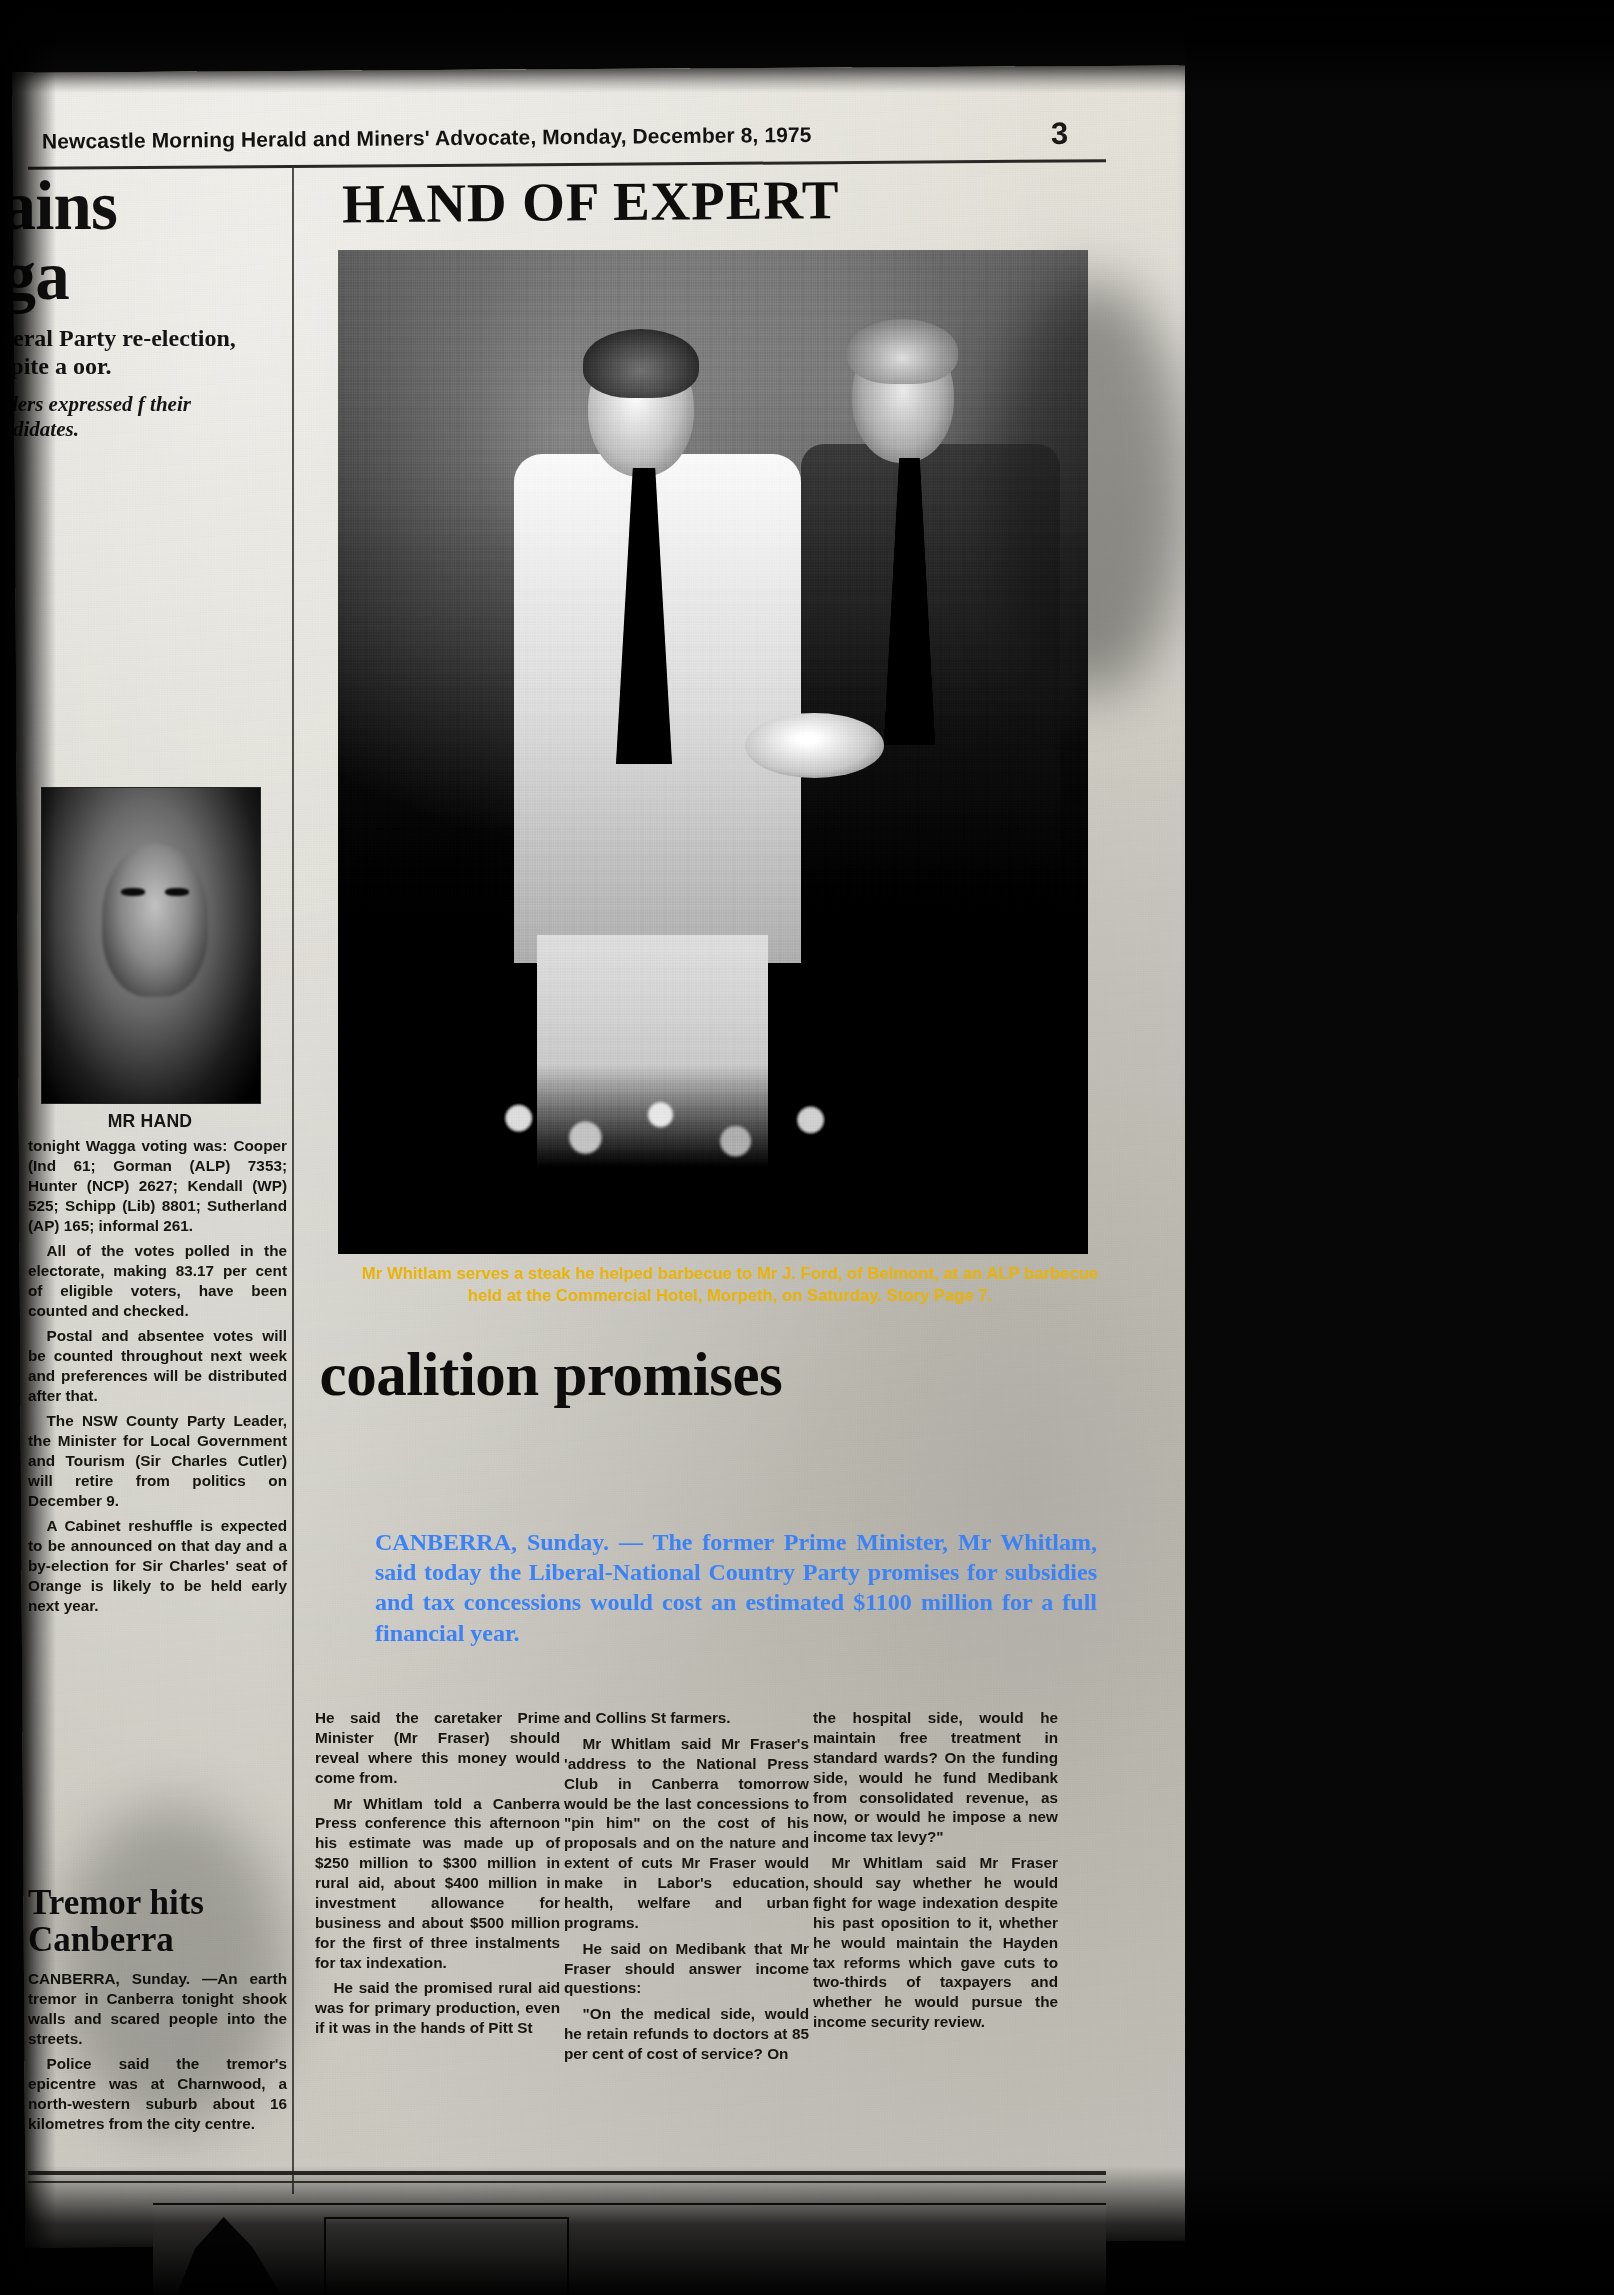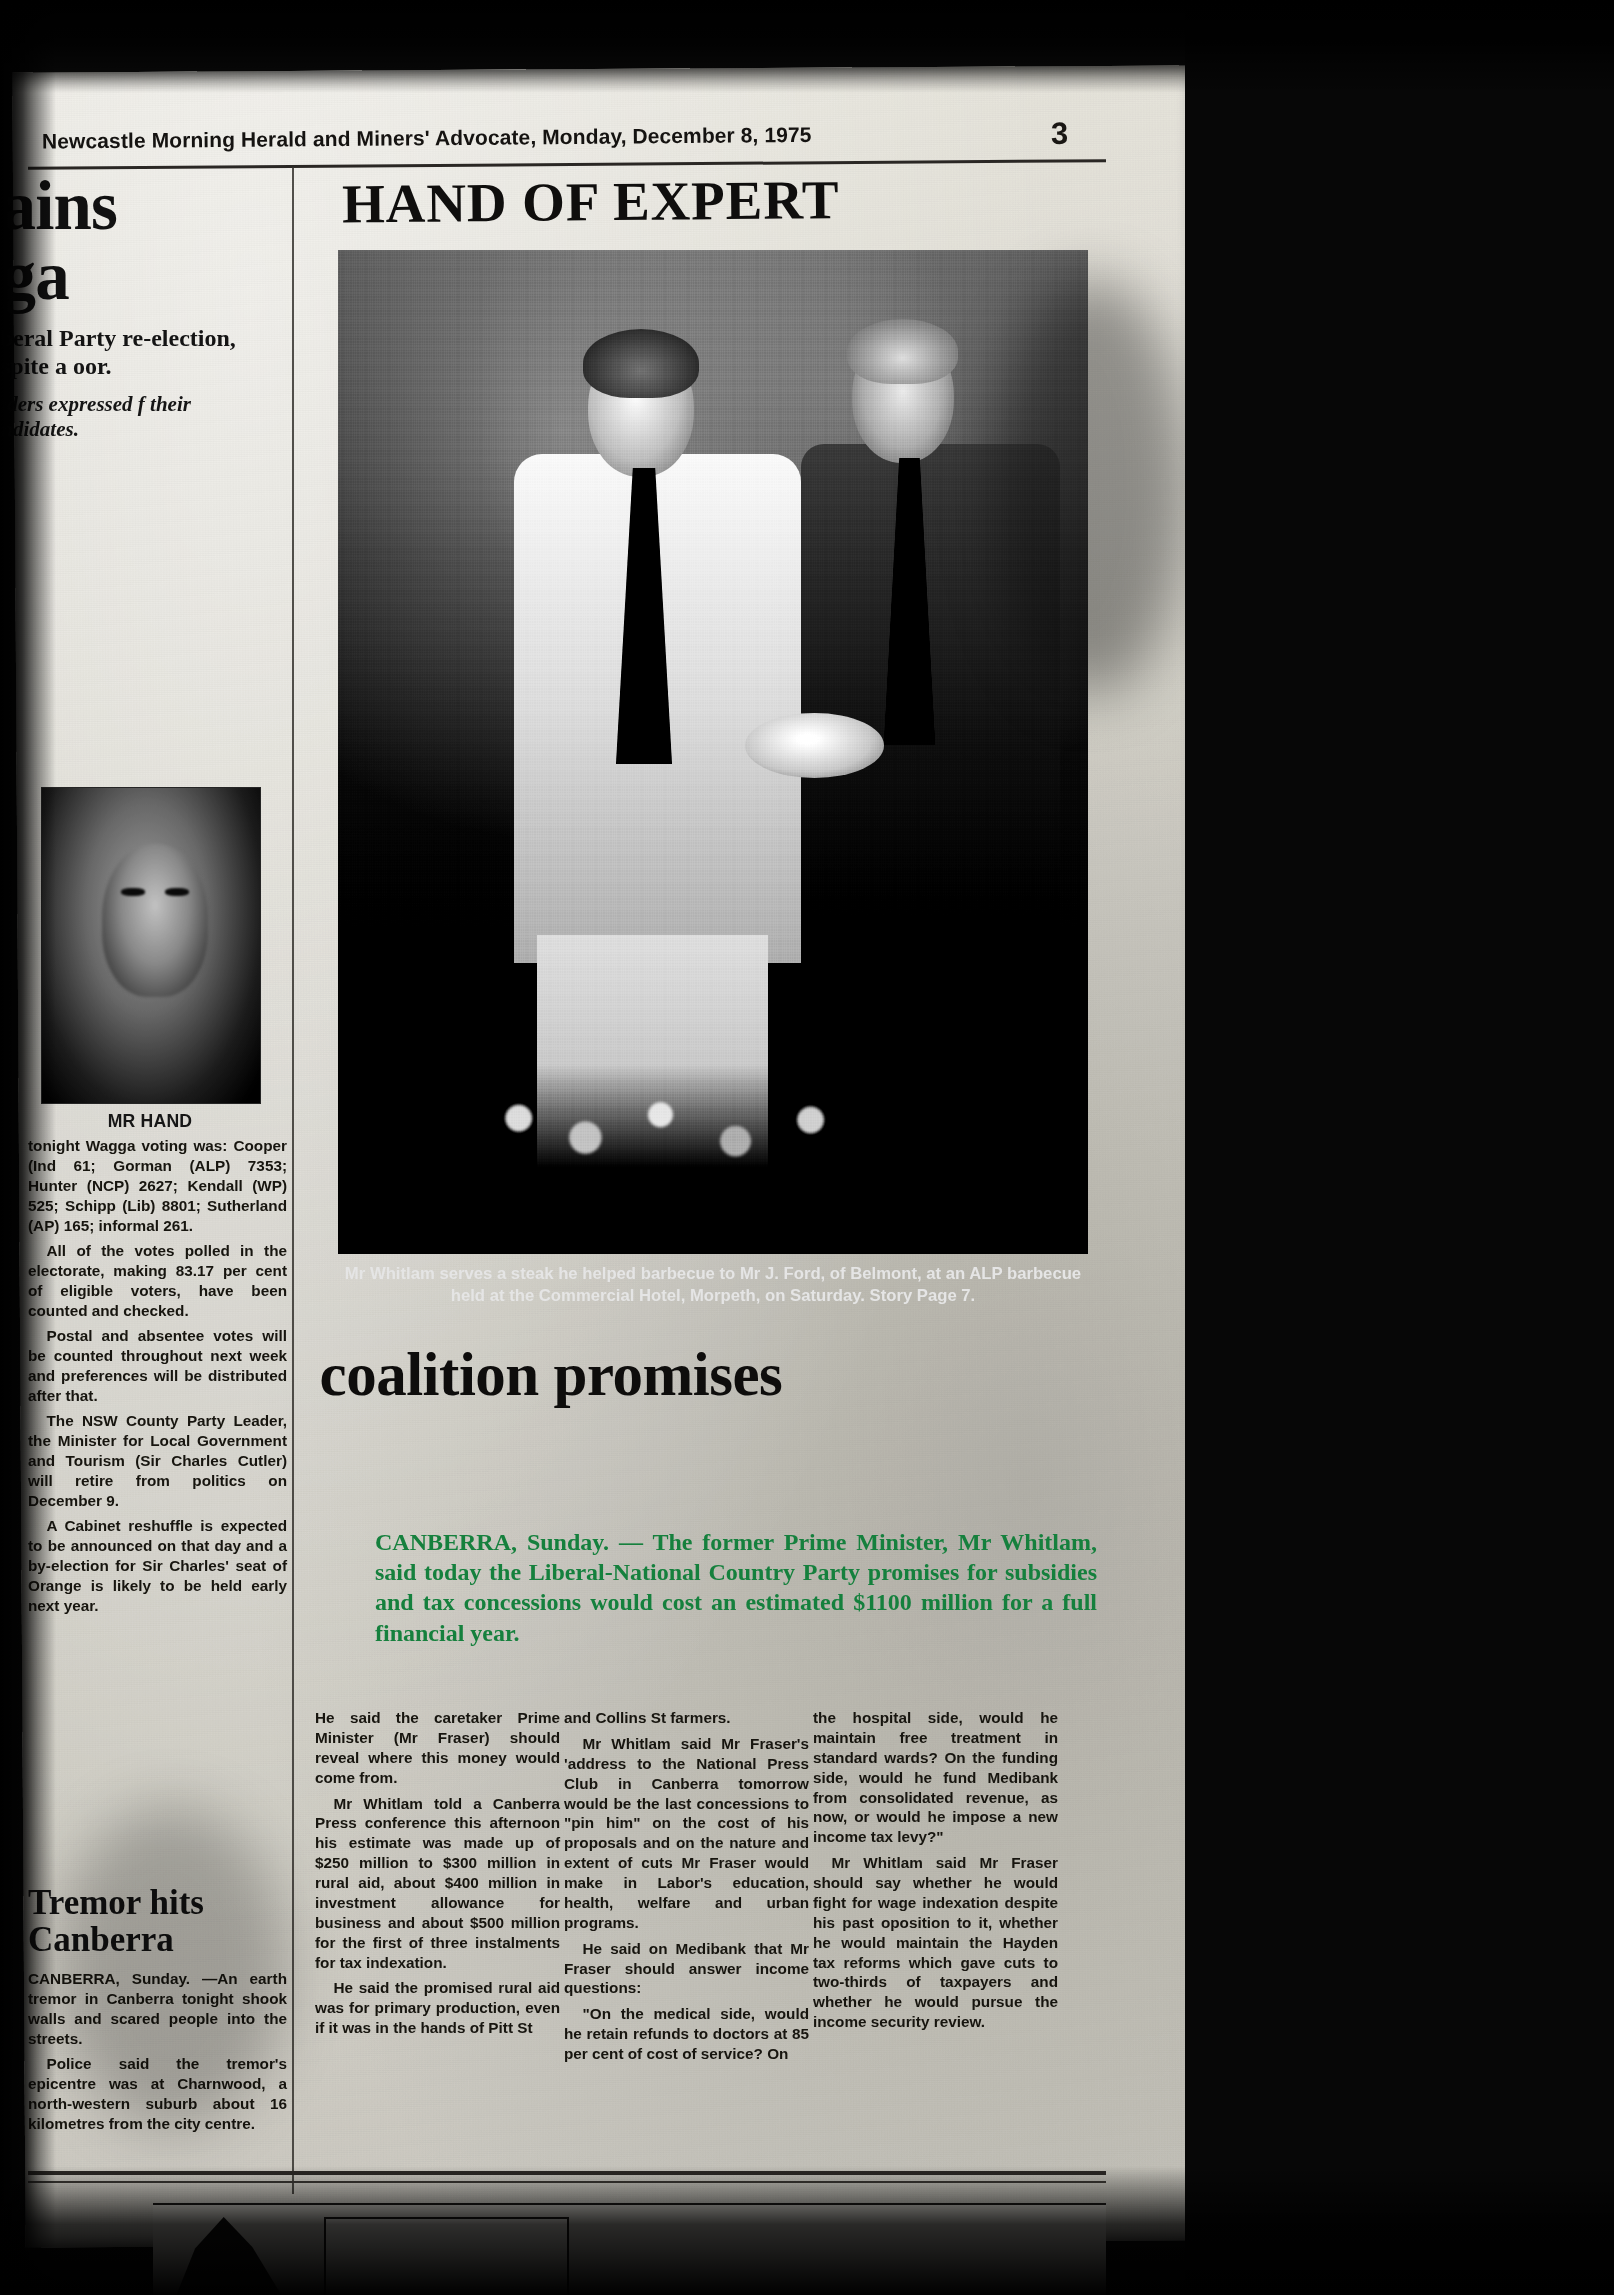--- a/index.html
+++ b/index.html
@@ -347,29 +347,29 @@
     background:
       radial-gradient(circle at 10% 40%, #cdc9c1 0 13px, rgba(0,0,0,0) 14px),
       radial-gradient(circle at 26% 62%, #b9b5ad 0 15.7px, rgba(0,0,0,0) 16.7px),
       radial-gradient(circle at 44% 36%, #d6d2ca 0 12px, rgba(0,0,0,0) 13px),
       radial-gradient(circle at 62% 66%, #a9a59d 0 15px, rgba(0,0,0,0) 15.7px),
       radial-gradient(circle at 80% 42%, #c4c0b8 0 13px, rgba(0,0,0,0) 14px);
     filter: blur(1.4px);
   }
   .photo-caption {
     position: absolute;
-    left: 338px;
+    left: 355px;
     top: 1263px;
     width: 750px;
     text-align: center;
     font-family: "Liberation Sans", sans-serif;
     font-weight: bold;
     font-size: 16.7px;
     line-height: 1.30;
-    color: #e5e5e5;
+    color: #eab308;
   }
 
   
   .main-head {
     position: absolute;
     left: 315px;
     top: 1342px;
     width: 787px;
     font-family: "Liberation Serif", serif;
     font-weight: bold;
@@ -382,21 +382,21 @@
 
   .standfirst {
     position: absolute;
     left: 375px;
     top: 1527px;
     width: 722px;
     font-family: "Liberation Serif", serif;
     font-weight: bold;
     font-size: 24px;
     line-height: 1.26;
-    color: #15803d;
+    color: #3b82f6;
     text-align: justify;
   }
 
   
   .cols {
     position: absolute;
     left: 315px;
     top: 1708px;
     width: 782px;
     display: flex;

